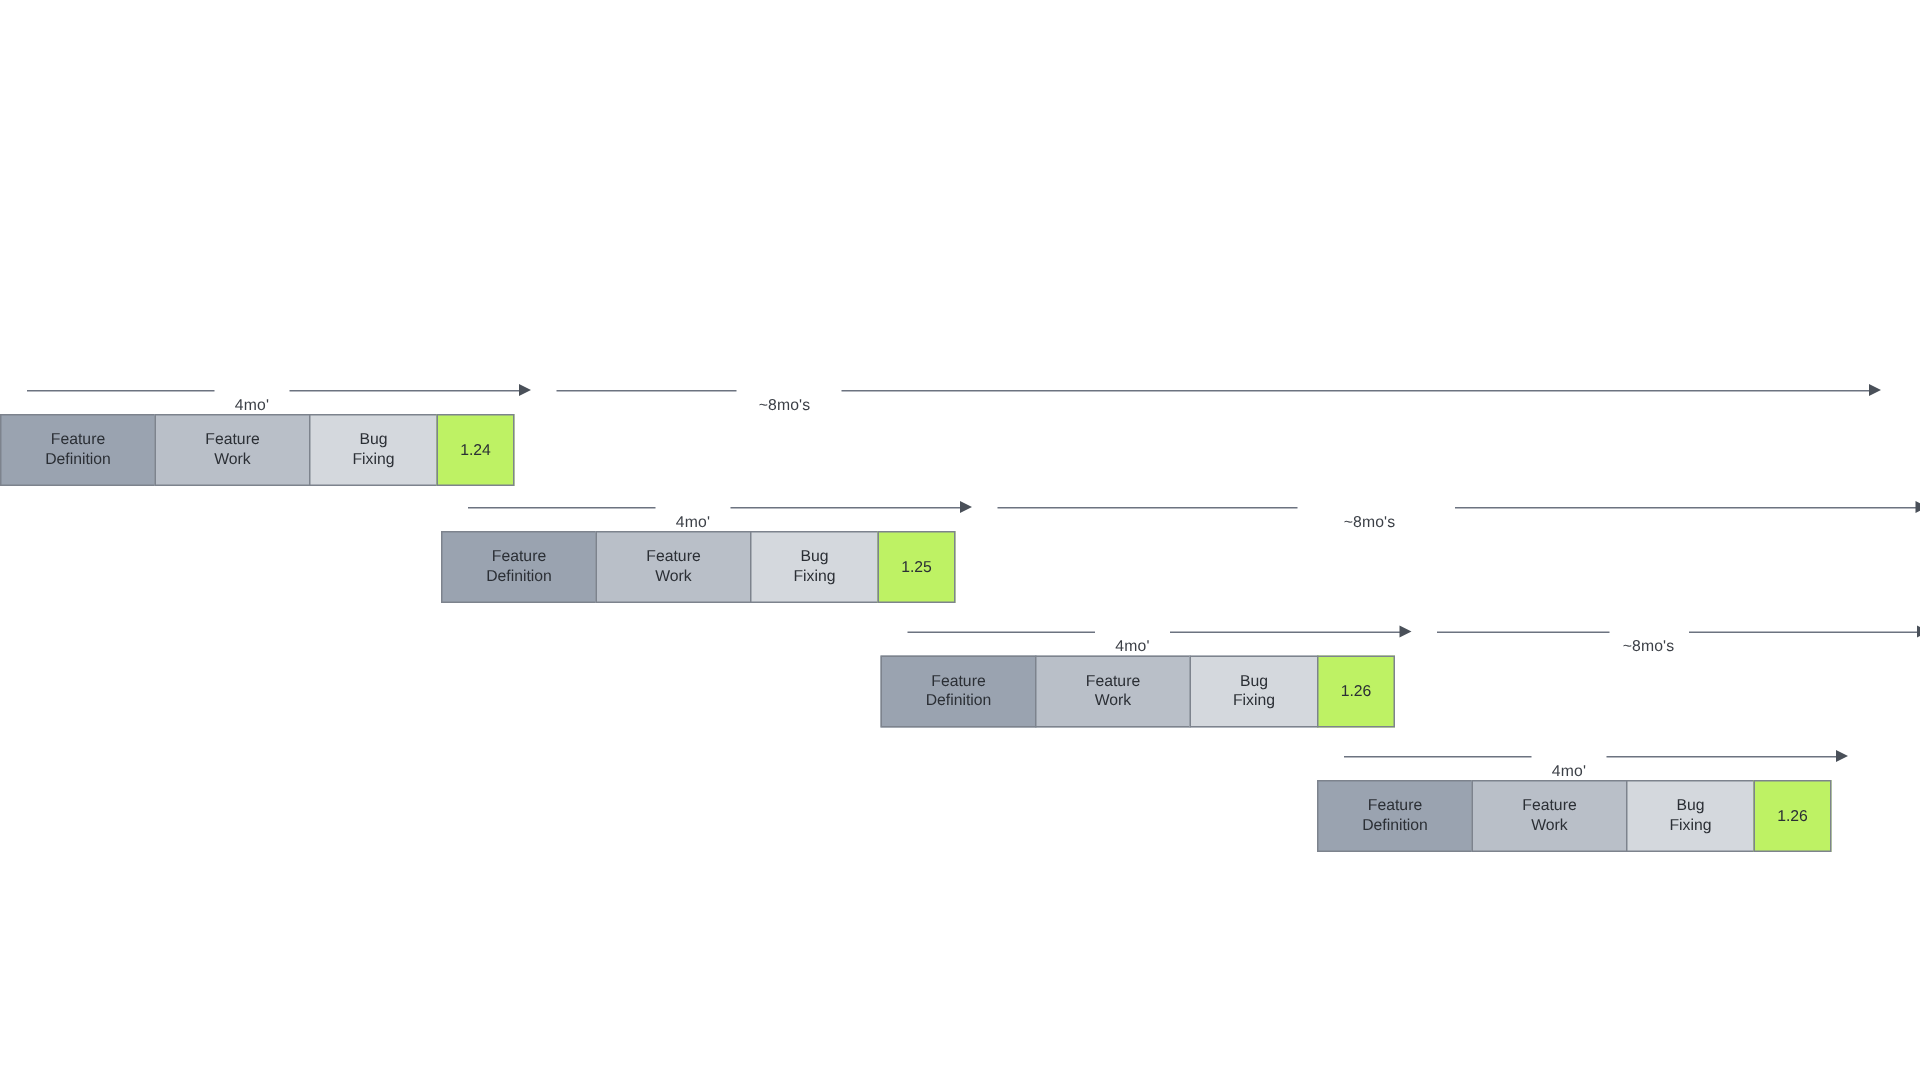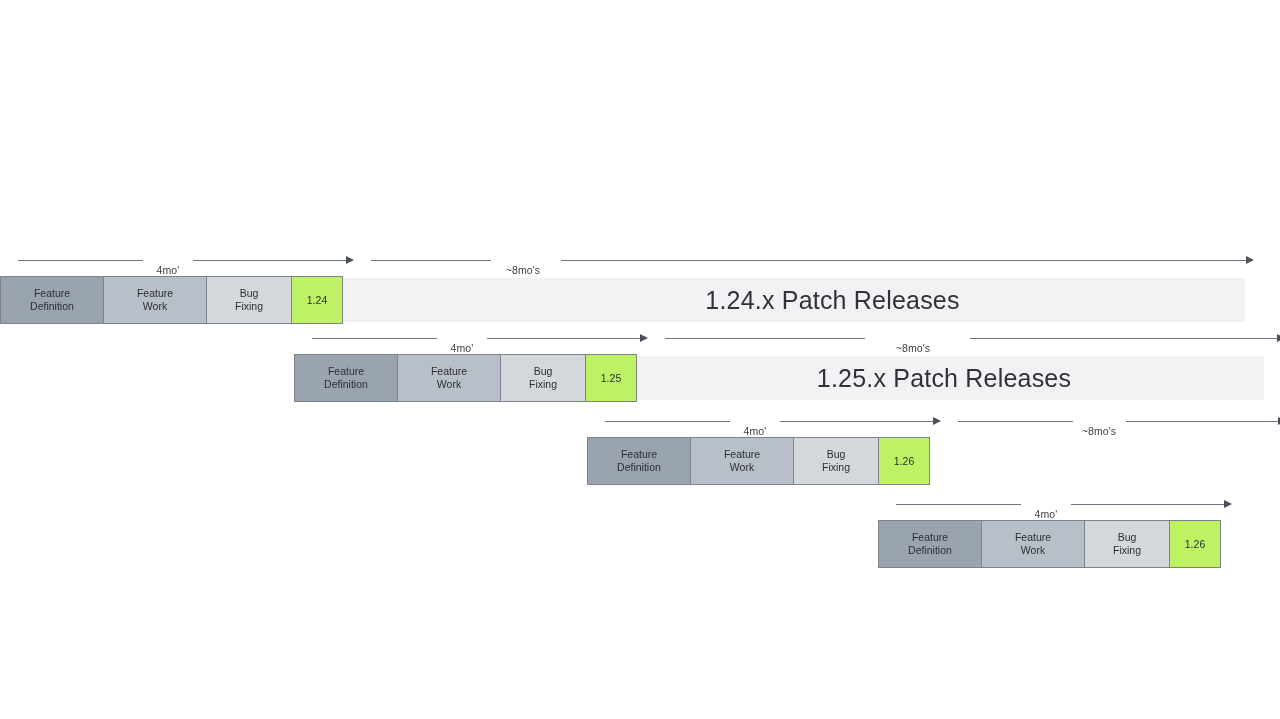--- a/index.html
+++ b/index.html
@@ -107,23 +107,20 @@
   .ph-bug   { background: #d4d8dd; }
   .ph-ver   { background: #bef264; }
 </style>
 </head>
 <body>
 
 <div id="canvas">
 
   <div class="release-row" style="left:0px; top:248px; width:1280px;">
 
-    <div class="patch-band" style="left:0px; top:30px; width:1245px; height:44px;">
-      <span class="patch-band-label" style="margin-left:420px;">1.24.x Patch Releases</span>
-    </div>
 
     <div class="ruler" style="left:0px; top:0px; width:345px;">
       <div class="ruler-seg" style="left:2px; width:125px;"></div>
       <div class="ruler-label" style="left:152px;">4mo'</div>
       <div class="ruler-seg" style="left:177px; width:155px;"></div>
       <div class="ruler-head" style="left:330px;"></div>
     </div>
 
     <div class="ruler" style="left:355px; top:0px; width:890px;">
       <div class="ruler-seg" style="left:0px; width:120px;"></div>
@@ -146,23 +143,20 @@
         <span class="phase-line">Fixing</span>
       </div>
       <div class="phase ph-ver" style="width:52px;">
         <span class="phase-line">1.24</span>
       </div>
     </div>
   </div>
 
   <div class="release-row" style="left:294px; top:326px; width:986px;">
 
-    <div class="patch-band" style="left:0px; top:30px; width:970px; height:44px;">
-      <span class="patch-band-label" style="margin-left:330px;">1.25.x Patch Releases</span>
-    </div>
 
     <div class="ruler" style="left:0px; top:0px; width:345px;">
       <div class="ruler-seg" style="left:2px; width:125px;"></div>
       <div class="ruler-label" style="left:152px;">4mo'</div>
       <div class="ruler-seg" style="left:177px; width:155px;"></div>
       <div class="ruler-head" style="left:330px;"></div>
     </div>
 
     <div class="ruler" style="left:355px; top:0px; width:630px;">
       <div class="ruler-seg" style="left:0px; width:200px;"></div>

